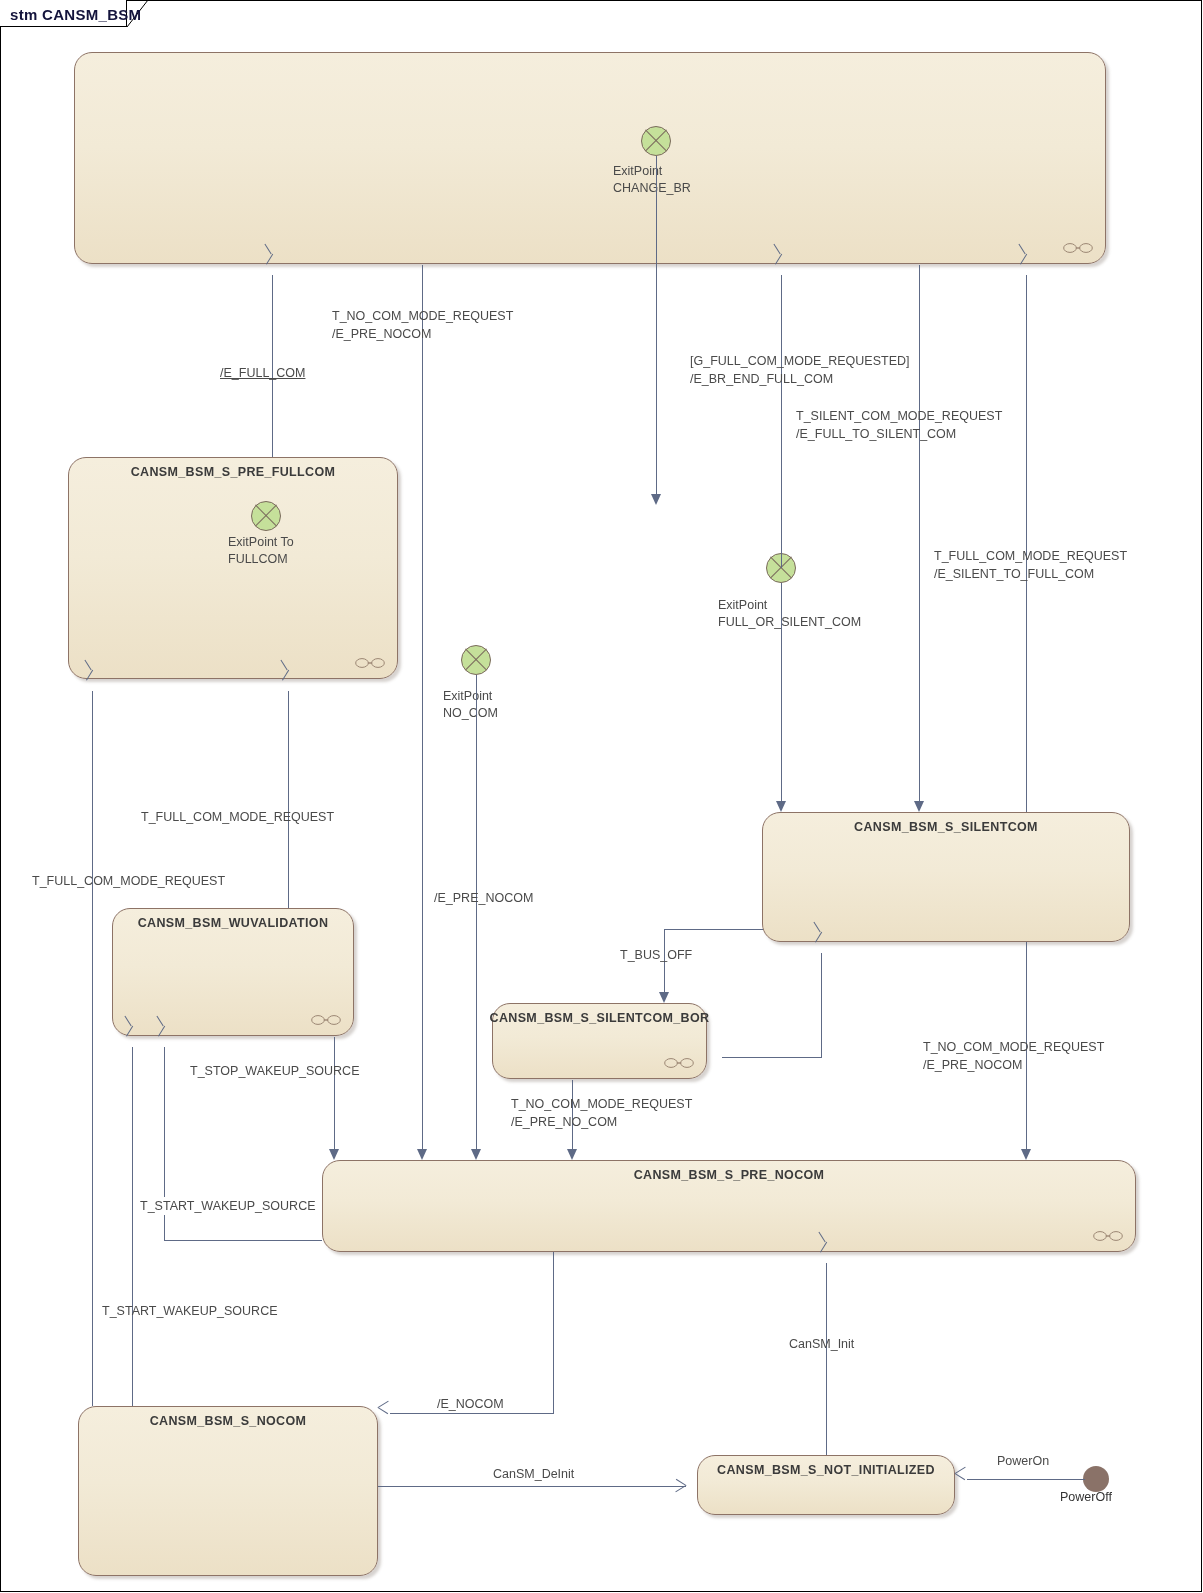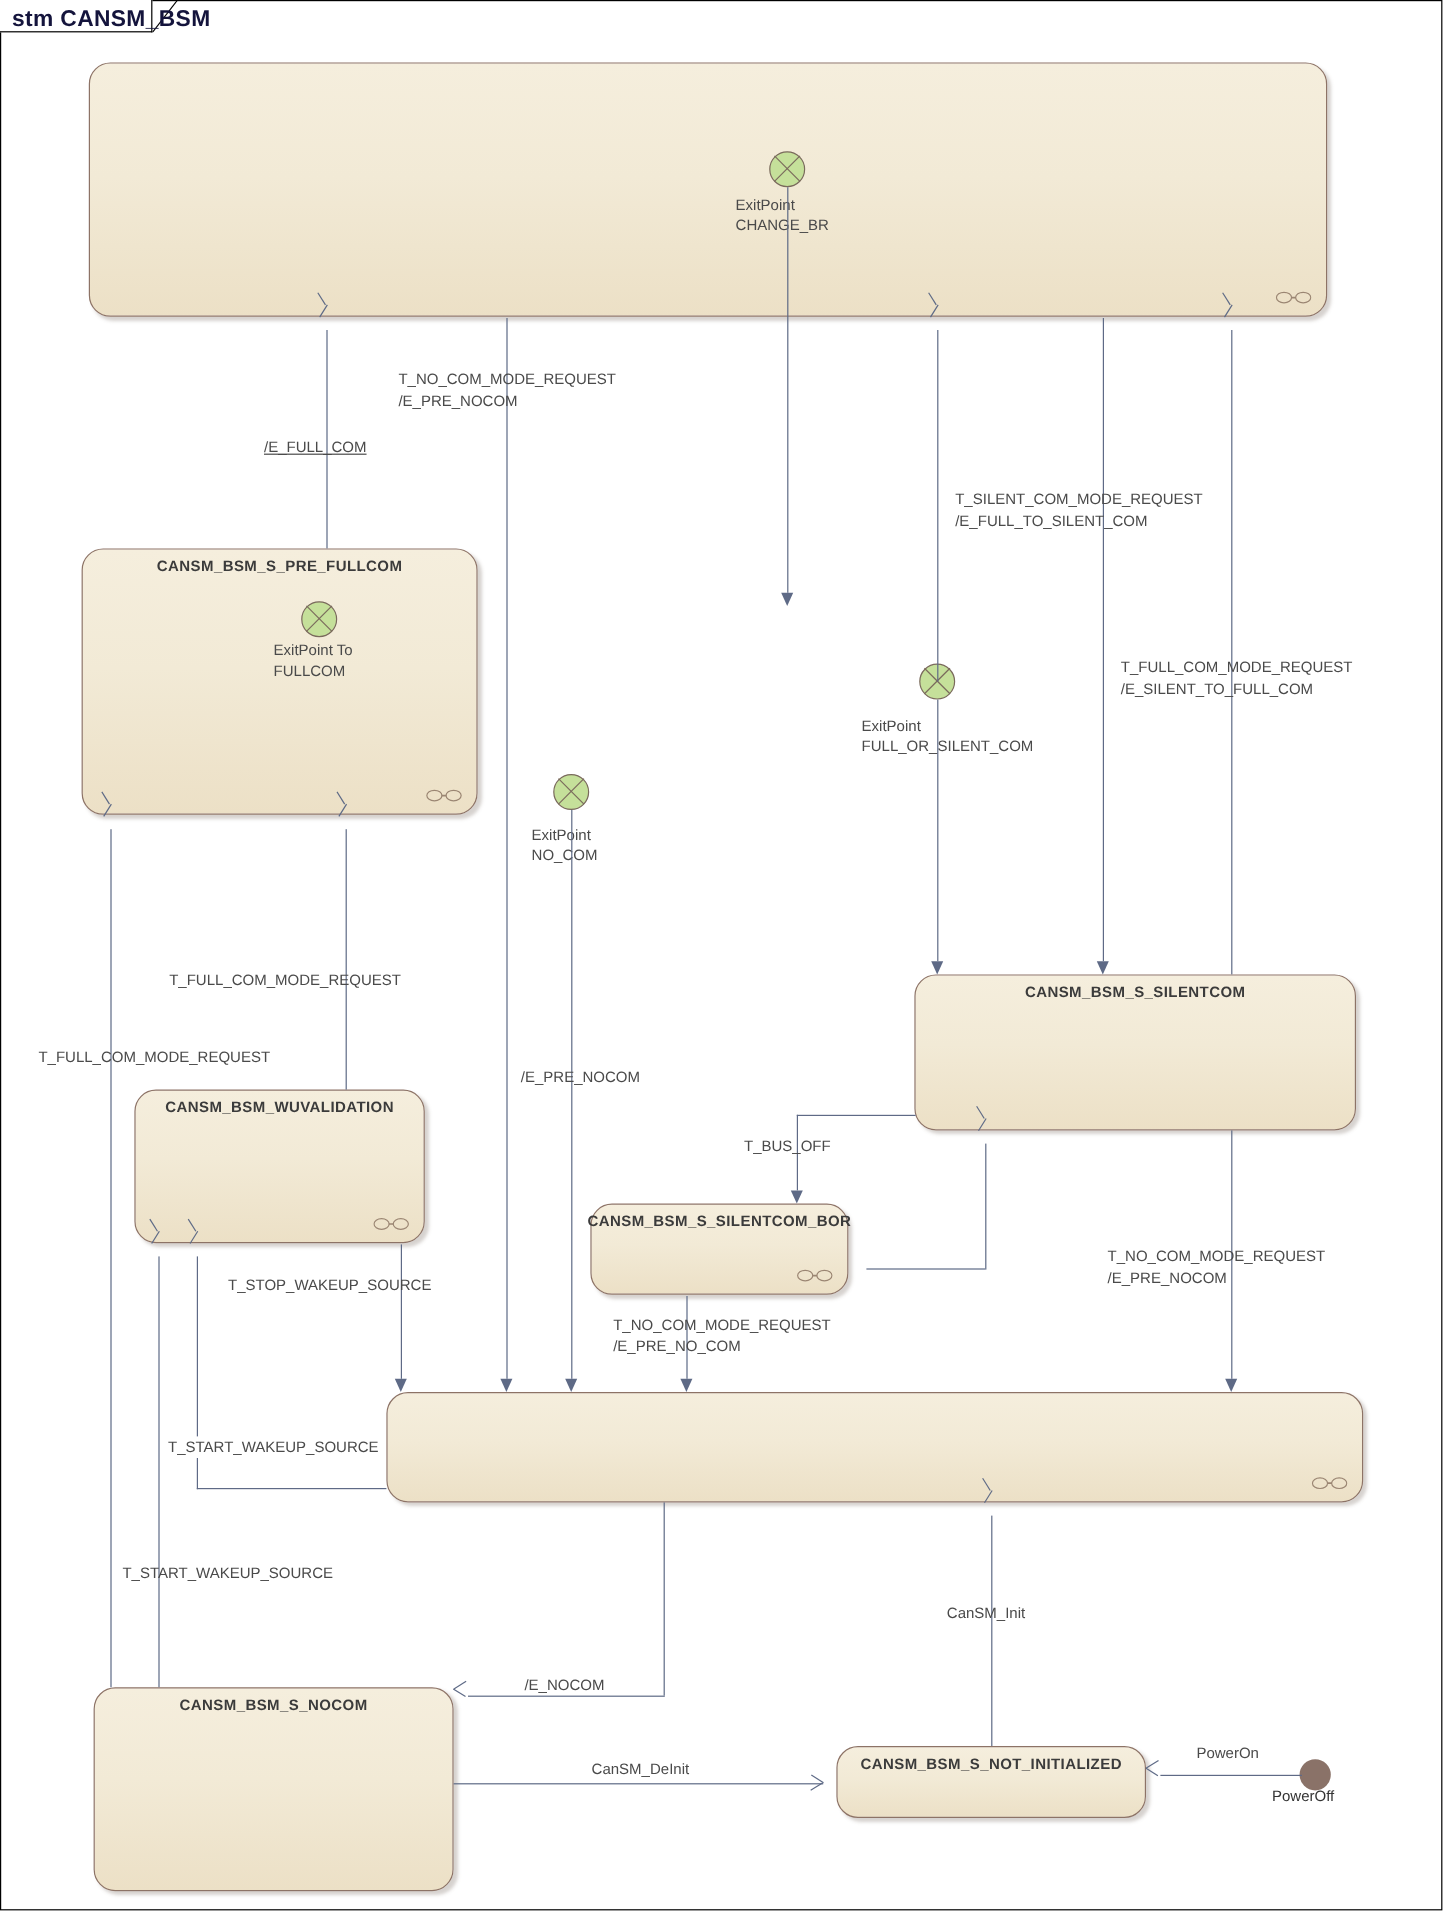--- a/index.html
+++ b/index.html
@@ -2,21 +2,21 @@
 <html><head>
 <meta charset="utf-8">
 <style>
   html,body{margin:0;padding:0;background:#ffffff;}
   body{font-family:"Liberation Sans", sans-serif;}
   #canvas{position:relative;width:1203px;height:1593px;background:#fff;overflow:hidden;}
 
   
   .frame{position:absolute;left:0;top:0;width:1202px;height:1592px;border:1px solid #000;box-sizing:border-box;}
   .frame-tab{position:absolute;left:0;top:0;height:27px;background:#fff;border-right:1px solid #000;border-bottom:1px solid #000;box-sizing:border-box;}
-  .frame-tab-label{position:absolute;left:10px;top:6px;font-size:19px;font-weight:bold;color:#14143c;white-space:nowrap;letter-spacing:.3px;}
+  .frame-tab-label{position:absolute;left:10px;top:6px;font-size:15px;font-weight:bold;color:#14143c;white-space:nowrap;letter-spacing:.3px;}
   .frame-tab-cut{position:absolute;top:0;width:22px;height:27px;overflow:hidden;}
   .frame-tab-cut svg{display:block;}
 
   
   .state{position:absolute;box-sizing:border-box;
     background:linear-gradient(180deg,#f5eedd 0%,#f2ead6 45%,#ece0c6 100%);
     border:1px solid #8d7366;border-radius:18px;
     box-shadow:3px 3px 3px rgba(120,105,95,0.30);}
   .state-title{position:absolute;left:0;right:0;top:7px;text-align:center;
     font-size:12.5px;font-weight:bold;color:#3b3b3b;letter-spacing:.35px;white-space:nowrap;}
@@ -94,20 +94,21 @@
   <div class="state" style="left:492px;top:1003px;width:215px;height:76px;">
     <div class="state-title wide">CANSM_BSM_S_SILENTCOM_BOR</div>
     <svg class="subicon" viewBox="0 0 30 12">
       <ellipse cx="7" cy="6" rx="6.3" ry="4.4" fill="none" stroke="#9b8673" stroke-width="1"></ellipse>
       <ellipse cx="23" cy="6" rx="6.3" ry="4.4" fill="none" stroke="#9b8673" stroke-width="1"></ellipse>
       <line x1="13" y1="6" x2="17" y2="6" stroke="#9b8673" stroke-width="1.4"></line>
     </svg>
   </div>
 
   <div class="state" style="left:322px;top:1160px;width:814px;height:92px;">
+    <div class="state-title">CANSM_BSM_S_PRE_NOCOM</div>
     <svg class="subicon" viewBox="0 0 30 12">
       <ellipse cx="7" cy="6" rx="6.3" ry="4.4" fill="none" stroke="#9b8673" stroke-width="1"></ellipse>
       <ellipse cx="23" cy="6" rx="6.3" ry="4.4" fill="none" stroke="#9b8673" stroke-width="1"></ellipse>
       <line x1="13" y1="6" x2="17" y2="6" stroke="#9b8673" stroke-width="1.4"></line>
     </svg>
   </div>
 
   <div class="state" style="left:78px;top:1406px;width:300px;height:170px;">
     <div class="state-title">CANSM_BSM_S_NOCOM</div>
   </div>
@@ -170,20 +171,24 @@
   </div>
 
   <div class="line vline" style="left:656px;top:156px;height:338px;"></div>
   <div class="arrow arr-down" style="left:651px;top:494px;"></div>
 
   <div class="line vline" style="left:781px;top:275px;height:293px;"></div>
   <div class="oarrow" style="left:775px;top:264px;">
     <i style="transform:rotate(-58deg);transform-origin:0 0;"></i>
     <i style="transform:rotate(58deg) translateX(-12px);transform-origin:12px 0;"></i>
   </div>
+  <div class="elabel" style="left:690px;top:352px;">
+    <div>[G_FULL_COM_MODE_REQUESTED]</div>
+    <div>/E_BR_END_FULL_COM</div>
+  </div>
 
   <div class="line vline" style="left:919px;top:265px;height:536px;"></div>
   <div class="arrow arr-down" style="left:914px;top:801px;"></div>
   <div class="elabel" style="left:796px;top:407px;">
     <div>T_SILENT_COM_MODE_REQUEST</div>
     <div>/E_FULL_TO_SILENT_COM</div>
   </div>
 
   <div class="line vline" style="left:1026px;top:275px;height:537px;"></div>
   <div class="oarrow" style="left:1020px;top:264px;">

